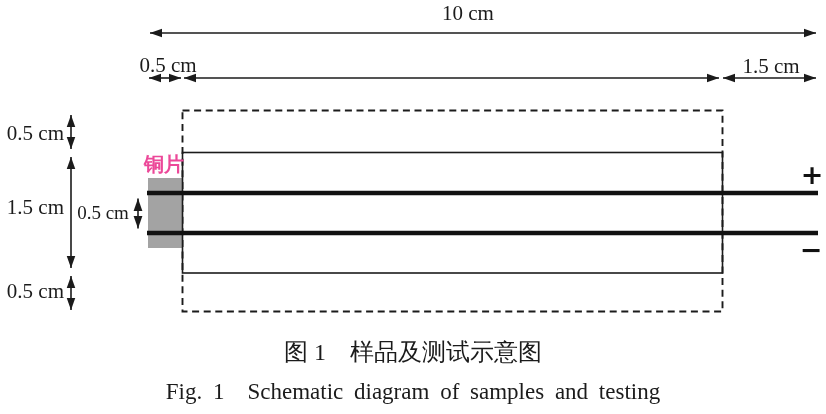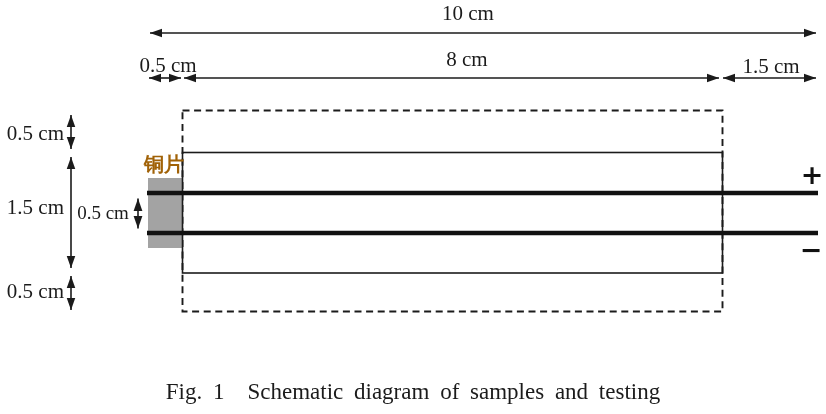--- a/index.html
+++ b/index.html
@@ -21,21 +21,21 @@
     color:#1b1b1b;
   }
   .dim-label.center{text-align:center;}
   .dim-label.right{text-align:right;}
   .copper-label{
     position:absolute;
     left:128px;top:153px;width:56px;
     text-align:right;
     font-size:20px;font-weight:bold;line-height:1.1;
     font-family:"Liberation Sans","DejaVu Sans",sans-serif;
-    color:#a16207;
+    color:#ec4899;
   }
   .terminal{
     position:absolute;
     width:34px;text-align:center;
     font-size:27px;line-height:1;font-weight:bold;
     font-family:"DejaVu Sans","Liberation Sans",sans-serif;
     color:#111;
   }
   .caption-zh{
     position:absolute;
@@ -83,32 +83,32 @@
     <line x1="71" y1="157" x2="71" y2="268" stroke="#1b1b1b" stroke-width="1.6" marker-start="url(#ah)" marker-end="url(#ah)"></line>
     <line x1="71" y1="276" x2="71" y2="310" stroke="#1b1b1b" stroke-width="1.6" marker-start="url(#ah)" marker-end="url(#ah)"></line>
 
     <line x1="138" y1="198.5" x2="138" y2="228.5" stroke="#1b1b1b" stroke-width="1.6" marker-start="url(#ah)" marker-end="url(#ah)"></line>
   </svg>
 
   <div class="dim-label center" style="left:418px;top:3px;width:100px;">10 cm</div>
 
   <div class="dim-label center" style="left:118px;top:55px;width:100px;">0.5 cm</div>
 
-  <div class="dim-label center" style="left:417px;top:49px;width:100px;">8 cm</div>
 
   <div class="dim-label center" style="left:721px;top:56px;width:100px;">1.5 cm</div>
 
   <div class="dim-label right" style="left:0px;top:123px;width:64px;">0.5 cm</div>
 
   <div class="dim-label right" style="left:0px;top:197px;width:64px;">1.5 cm</div>
 
   <div class="dim-label right" style="left:0px;top:281px;width:64px;">0.5 cm</div>
 
   <div class="dim-label center" style="left:72px;top:203px;width:62px;font-size:19px;">0.5 cm</div>
 
   <div class="copper-label">铜片</div>
 
   <div class="terminal" style="left:795px;top:161px;">+</div>
   <div class="terminal" style="left:794px;top:236px;">−</div>
 
+  <div class="caption-zh">图 1　样品及测试示意图</div>
   <div class="caption-en">Fig. 1　Schematic diagram of samples and testing</div>
 
 </div>
 
 </body></html>

